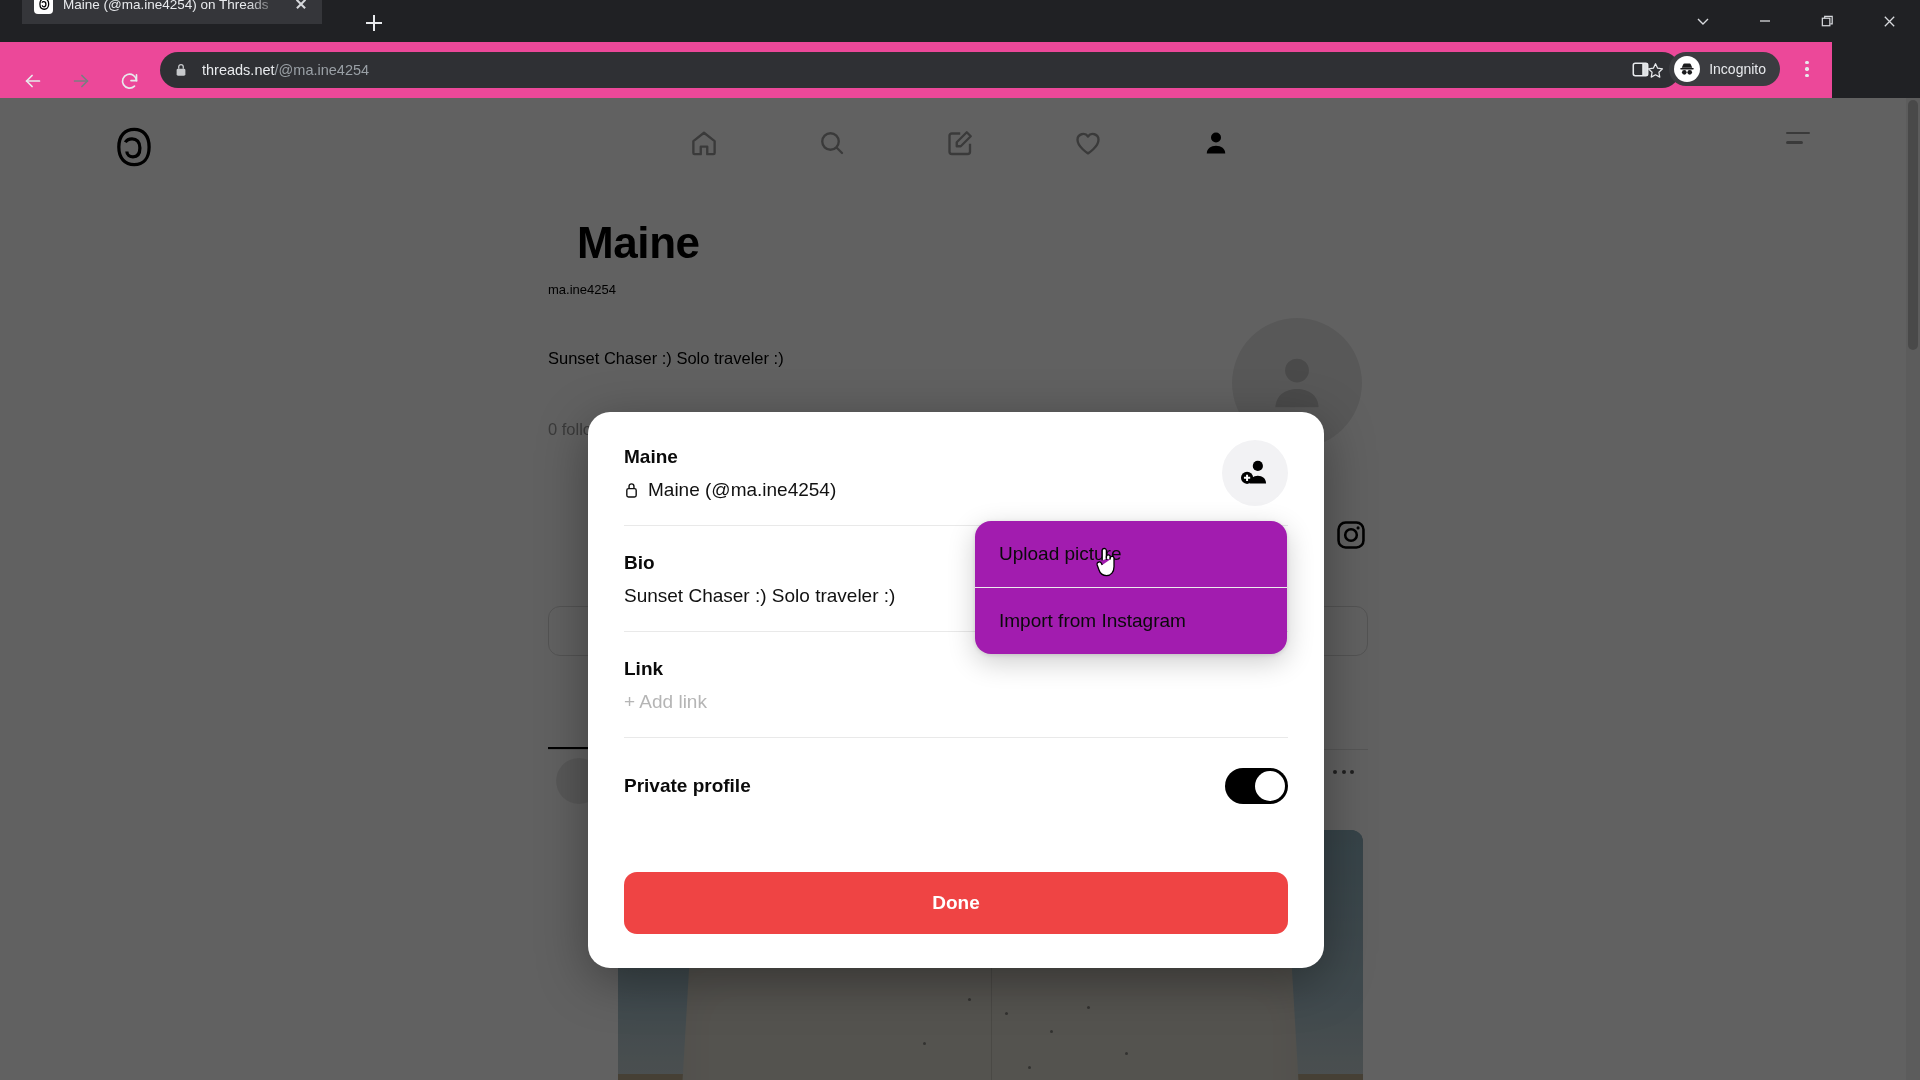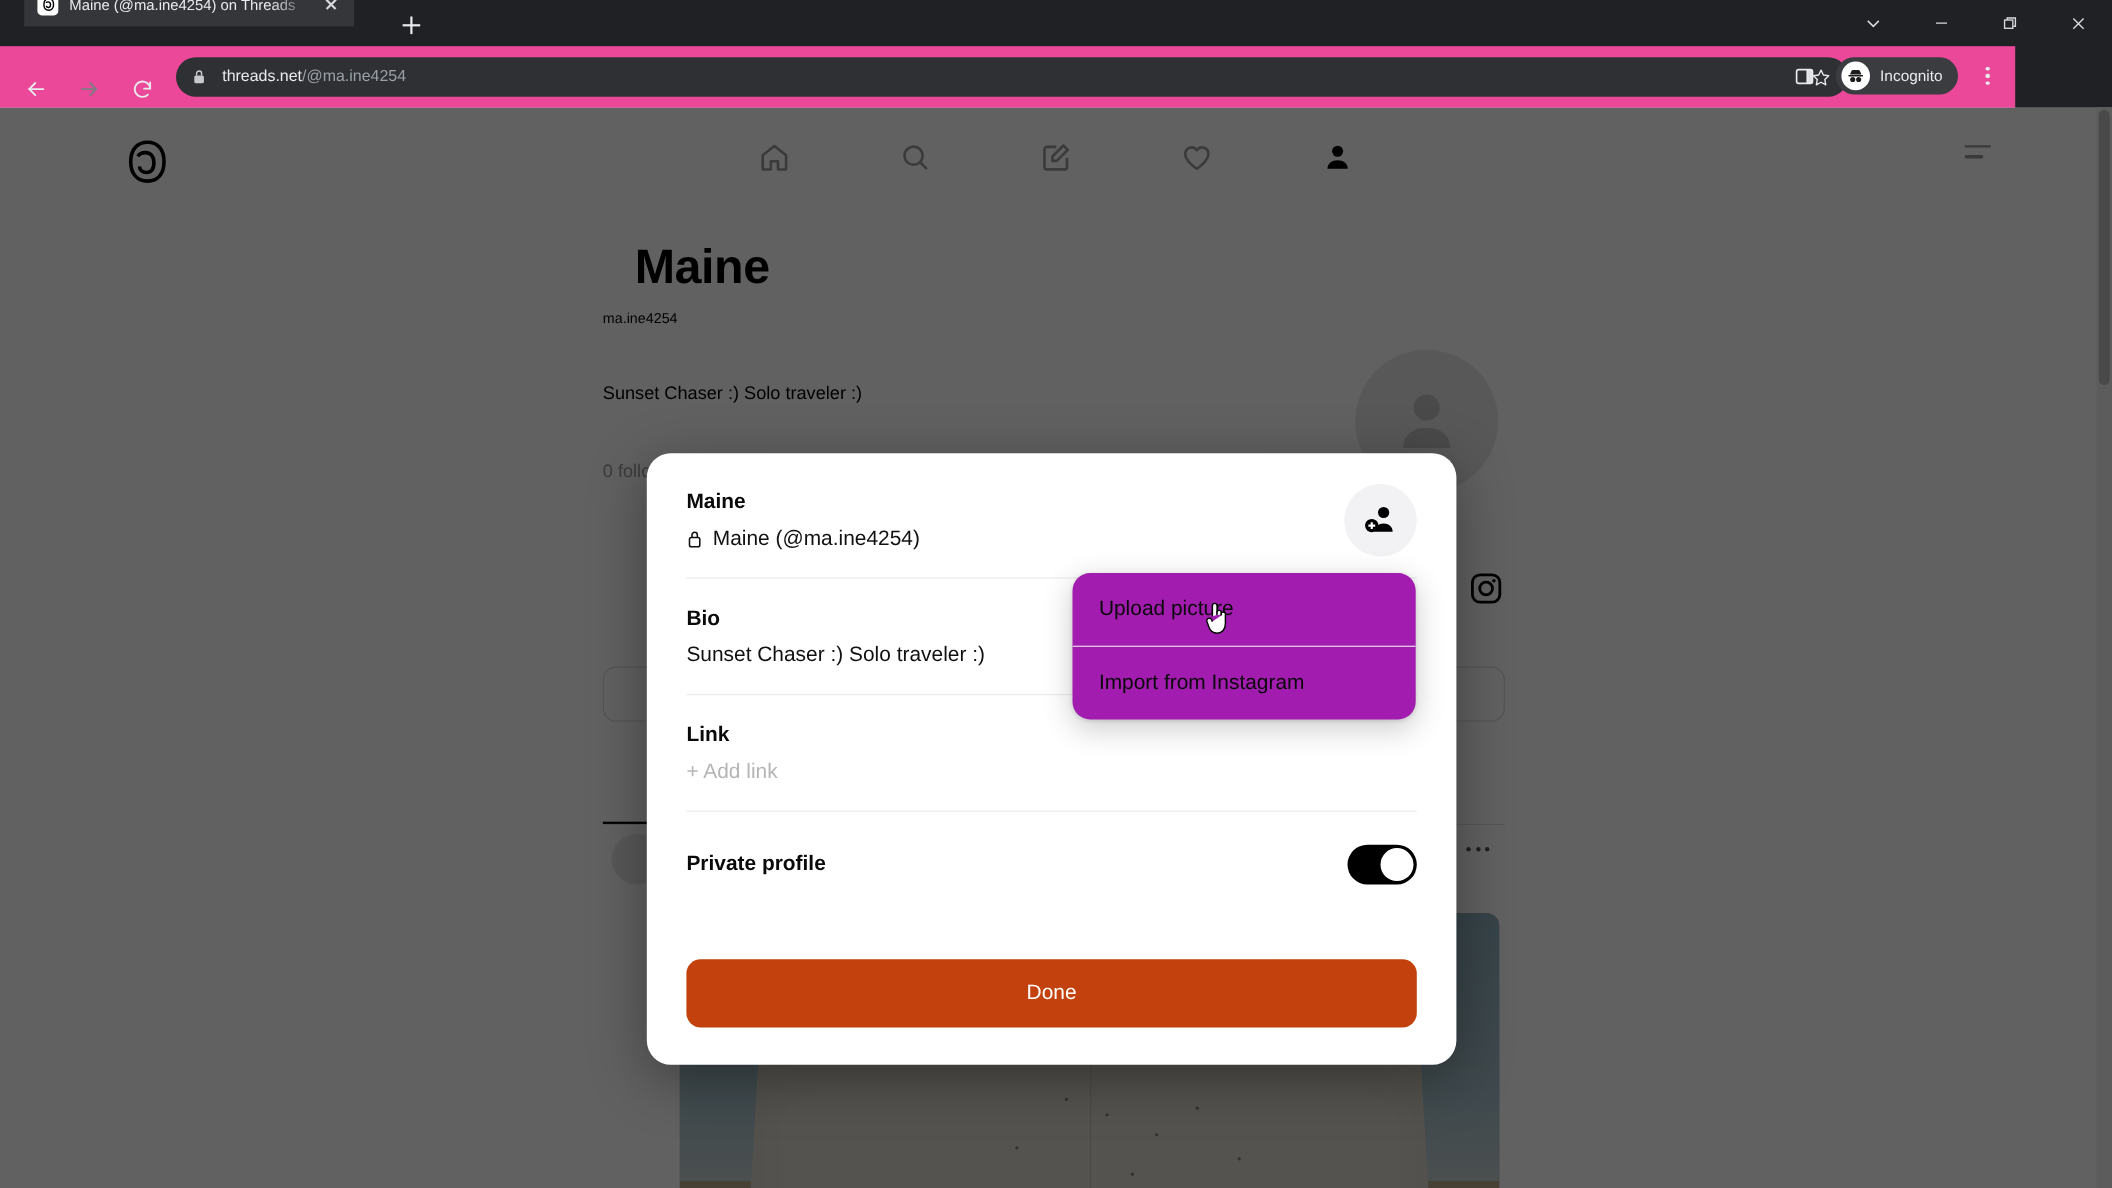--- a/index.html
+++ b/index.html
@@ -194,22 +194,22 @@
   .toggle {
     width: 63px; height: 36px; border-radius: 18px; background: #000;
     position: relative; flex: 0 0 63px;
   }
   .toggle .knob {
     position: absolute; right: 3px; top: 3px; width: 30px; height: 30px;
     border-radius: 50%; background: #fff;
   }
   .done-btn {
     position: absolute; left: 36px; right: 36px; bottom: 34px; height: 62px;
-    background: #c2410c; color: #fff; border: none; border-radius: 13px;
-    font-size: 19px; font-weight: 400; font-family: "Liberation Sans", sans-serif;
+    background: #ef4444; color: #fff; border: none; border-radius: 13px;
+    font-size: 19px; font-weight: 700; font-family: "Liberation Sans", sans-serif;
     display: flex; align-items: center; justify-content: center; cursor: pointer;
   }
 
   .menu {
     position: absolute; left: 975px; top: 423px; width: 312px;
     background: #a21caf; border-radius: 16px;
     box-shadow: 0 8px 28px rgba(0,0,0,.20), 0 1px 4px rgba(0,0,0,.12);
     overflow: hidden;
   }
   .menu-item {

